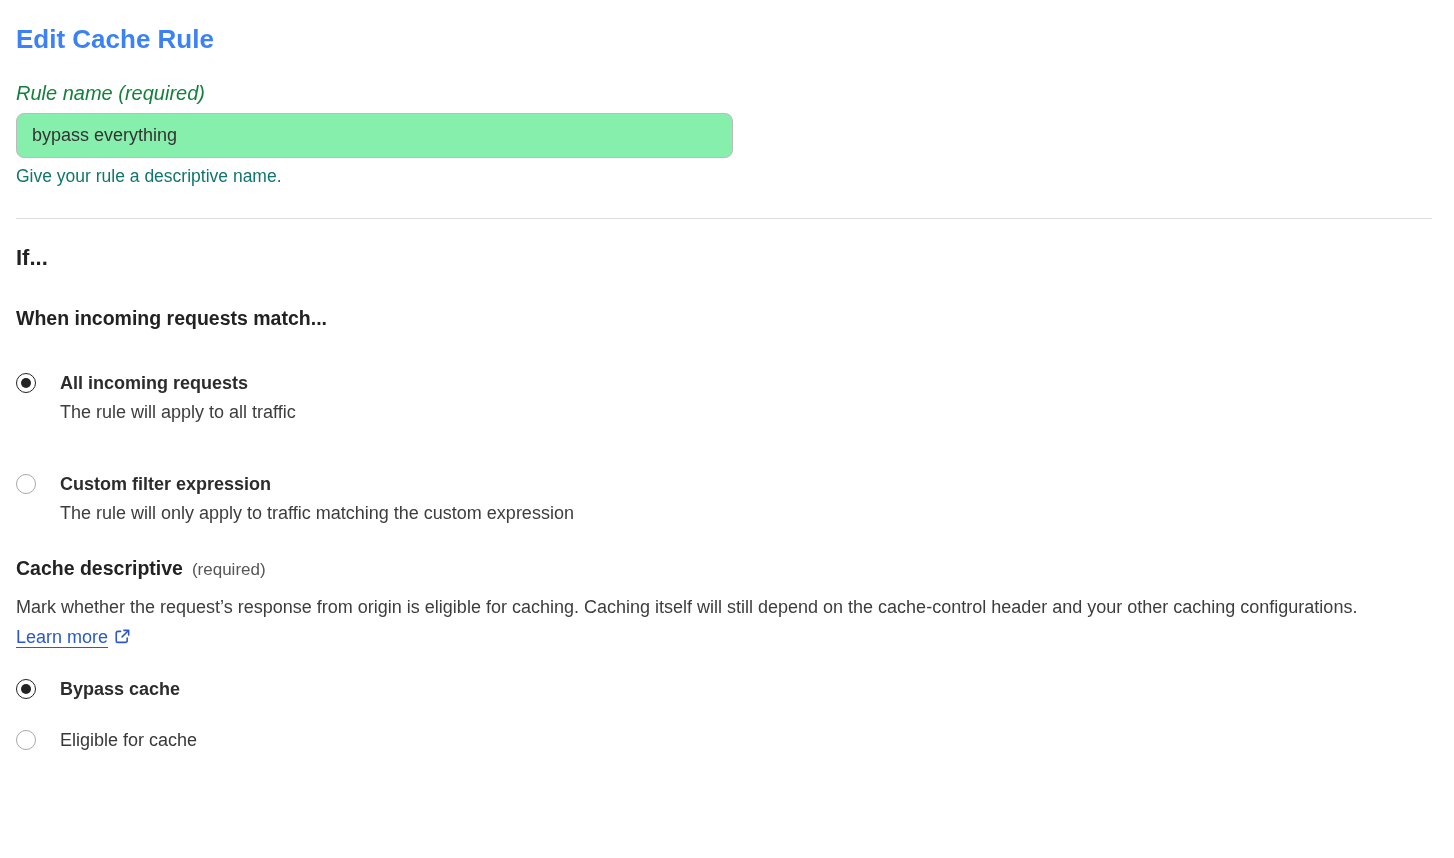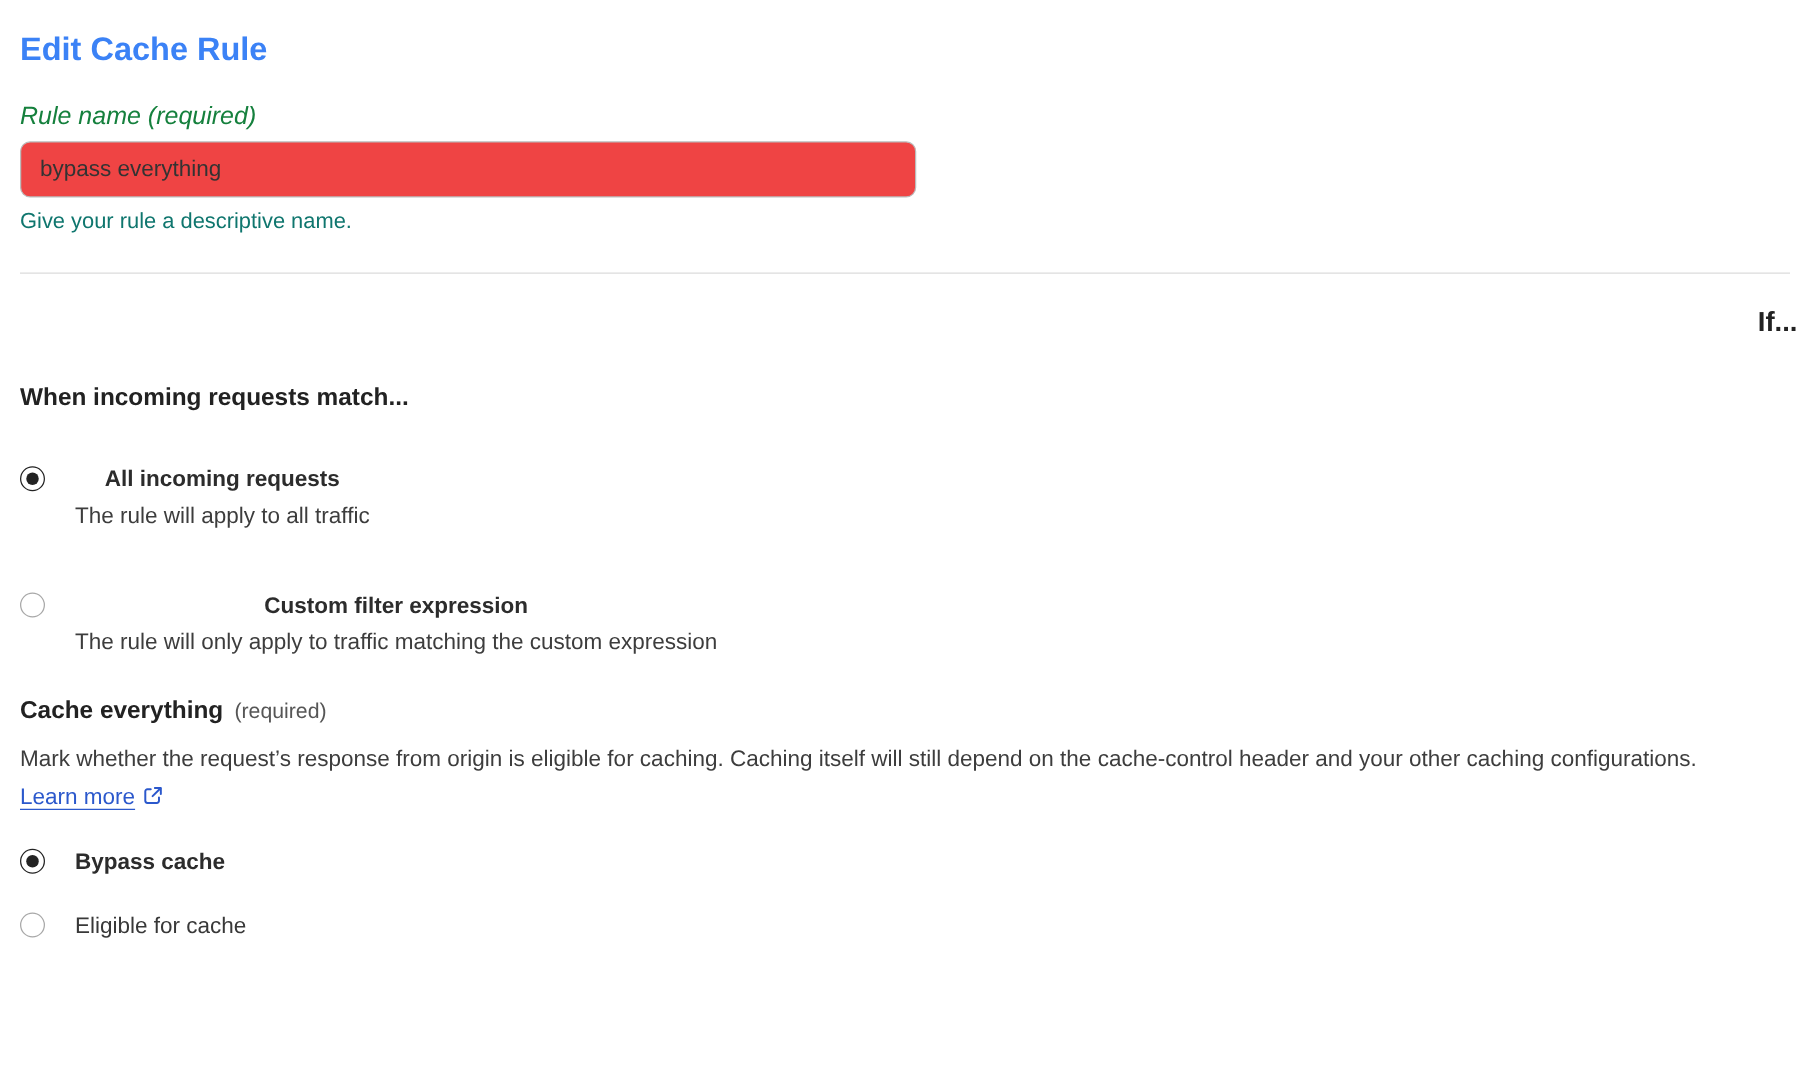--- a/index.html
+++ b/index.html
@@ -38,21 +38,21 @@
     display: block;
     margin-top: 9px;
     width: 717px;
     height: 45px;
     border: 1px solid #bcbcbc;
     border-radius: 8px;
     padding: 0 15px;
     font-family: "Liberation Sans", "DejaVu Sans", sans-serif;
     font-size: 18px;
     color: #333333;
-    background: #ef4444;
+    background: #86efac;
     outline: none;
   }
   .helper-text {
     margin-top: 8px;
     font-size: 17.5px;
     line-height: 21px;
     color: #0f766e;
   }
 
   .divider {
@@ -62,21 +62,20 @@
     width: 1416px;
   }
 
   
   .section-heading {
     font-size: 22px;
     line-height: 26px;
     font-weight: 700;
     color: #222222;
     margin: 0;
-    text-align: right;
   }
   .if-heading { margin-top: 26px; }
   .then-heading { margin-top: 63px; }
   .match-heading {
     margin-top: 36px;
     font-size: 19.5px;
     line-height: 23px;
     font-weight: 700;
     color: #222222;
   }
@@ -108,21 +107,20 @@
     height: 10px;
     border-radius: 50%;
     background: #232323;
   }
   .radio-body { margin-left: 24px; }
   .radio-label {
     font-size: 18px;
     line-height: 22px;
     font-weight: 700;
     color: #2c2c2c;
-    text-align: center;
   }
   .radio-label.regular { font-weight: 400; color: #383838; }
   .radio-desc {
     margin-top: 7px;
     font-size: 18px;
     line-height: 22px;
     color: #3d3d3d;
   }
   .opt-all     { margin-top: 42px; }
   .opt-custom  { margin-top: 50px; }
@@ -196,21 +194,21 @@
   <div class="radio-option opt-custom">
     <span class="radio-control"></span>
     <div class="radio-body">
       <div class="radio-label">Custom filter expression</div>
       <div class="radio-desc">The rule will only apply to traffic matching the custom expression</div>
     </div>
   </div>
 
 
   <div class="cache-eligibility-row">
-    <span class="cache-eligibility-label">Cache everything</span>
+    <span class="cache-eligibility-label">Cache descriptive</span>
     <span class="required-tag">(required)</span>
   </div>
 
   <div class="cache-desc">
     <span>Mark whether the request’s response from origin is eligible for caching. Caching itself will still depend on the cache-control header and your other caching configurations.</span>
     <a class="learn-more-link">Learn more</a><span class="external-link-icon"><svg width="17" height="17" viewBox="0 0 16 16" fill="none">
           <path d="M6.2 3.2H3.7A1.6 1.6 0 0 0 2.1 4.8v7.1a1.6 1.6 0 0 0 1.6 1.6h7.1a1.6 1.6 0 0 0 1.6-1.6V9.4" stroke="currentColor" stroke-width="1.5" stroke-linecap="round"></path>
           <path d="M9.3 2.2h4.5v4.5" stroke="currentColor" stroke-width="1.5" stroke-linecap="round" stroke-linejoin="round"></path>
           <path d="M13.4 2.6 7.6 8.4" stroke="currentColor" stroke-width="1.5" stroke-linecap="round"></path>
         </svg></span>

